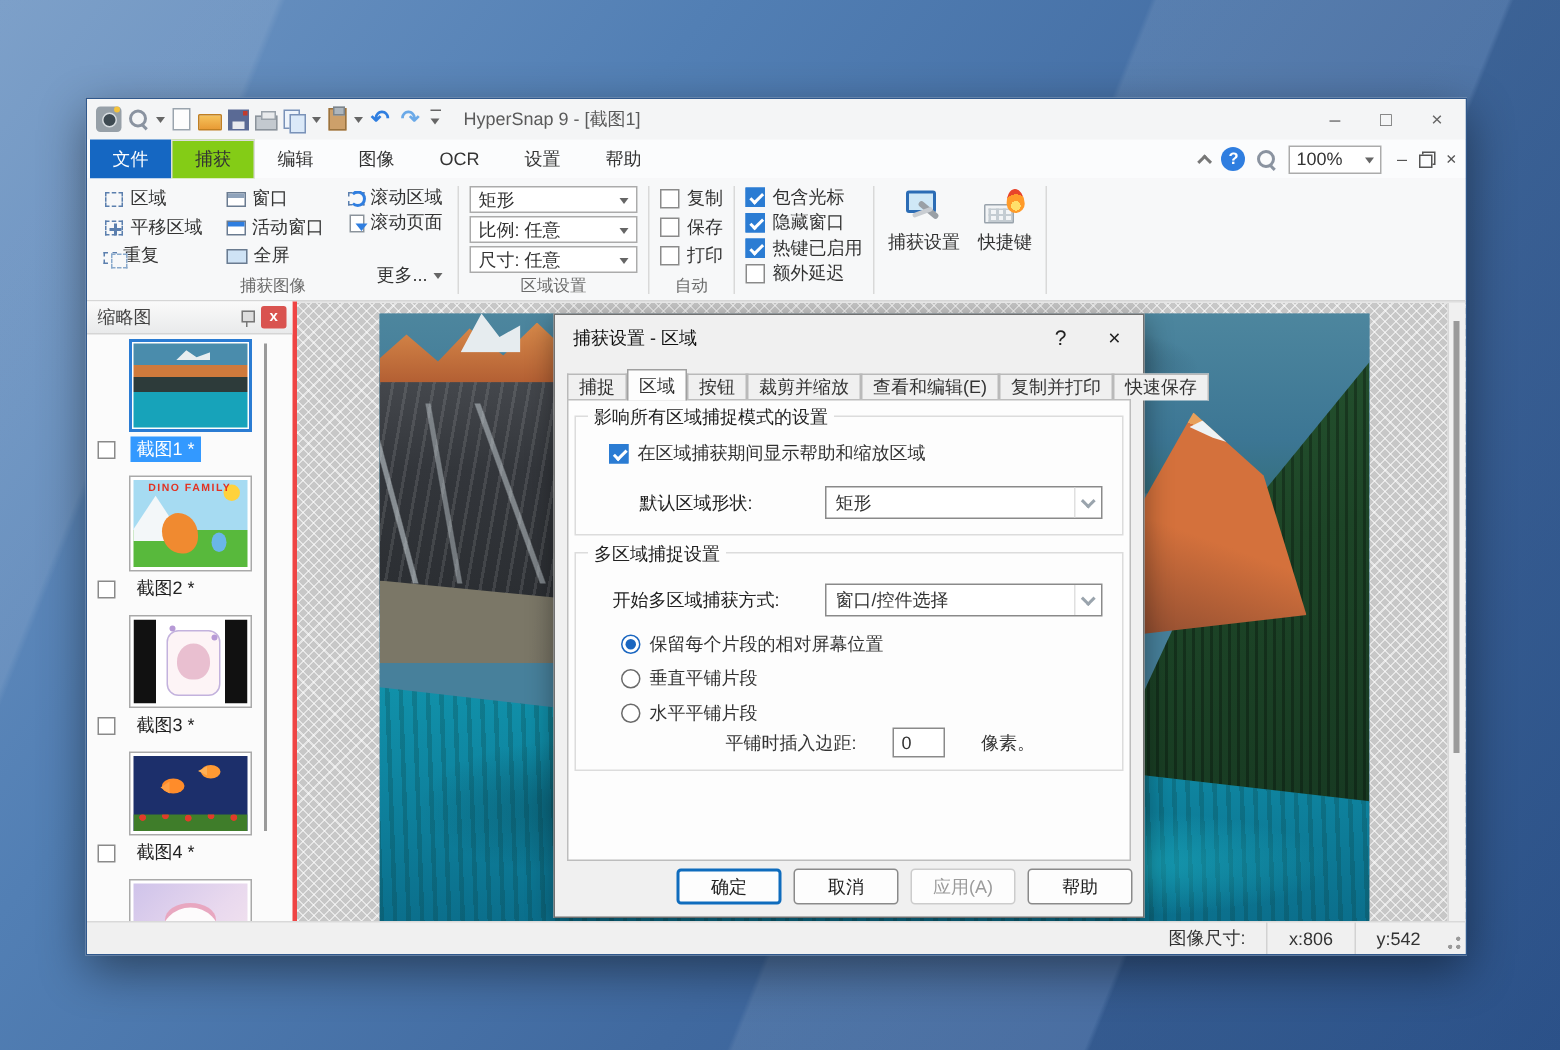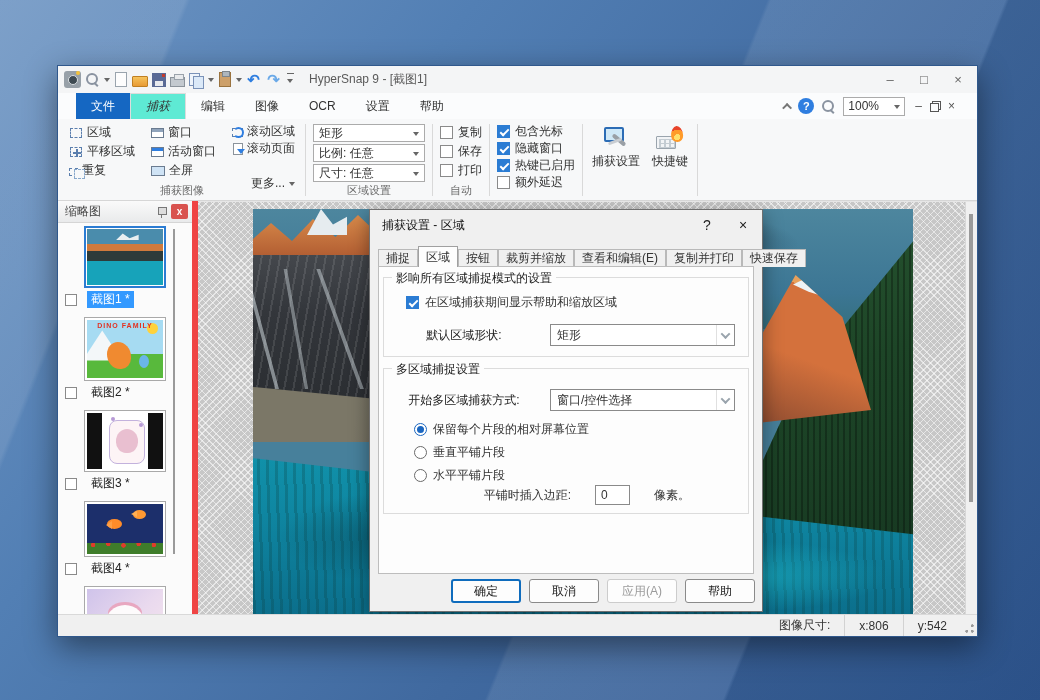--- a/index.html
+++ b/index.html
@@ -46,24 +46,24 @@
   .i-copy::after { content:""; position:absolute; left:5px; top:5px; width:9px; height:11px; background:#dbe9f8; border:1px solid #7a92b8; }
   .i-paste { background:#cda06a; border:1px solid #9a733f; width:12px !important; height:15px !important; margin:1px 2px; }
   .i-paste::before { content:""; position:absolute; left:2px; top:-2px; width:6px; height:4px; background:#aeb6bd; border:1px solid #7d858c; }
   .i-undo { color:#2f7ee0; font-size:15px; font-weight:bold; line-height:17px; text-align:center; }
   .i-redo { color:#6aa9e8; font-size:15px; font-weight:bold; line-height:17px; text-align:center; }
   .caret { width:0; height:0; border:3px solid transparent; border-top:4px solid #666; display:inline-block; margin-top:4px; }
   .qat-sep-caret { display:flex; flex-direction:column; align-items:center; width:10px; }
   .qat-sep-caret::before { content:""; width:7px; height:1px; background:#666; margin-bottom:1px; }
 
   
-  .tabrow { height:26px; background:#fbfcfd; display:flex; align-items:stretch; padding:0 18px; flex:0 0 auto; }
+  .tabrow { height:26px; background:#fbfcfd; display:flex; align-items:stretch; padding:0 2px; flex:0 0 auto; }
   .mtab { padding:0 15px; display:flex; align-items:center; color:#333; }
   .mtab.file { background:#1567c2; color:#fff; }
-  .mtab.active { background:#5eead4; border:1px solid #dcdcdc; border-bottom:none;font-style:italic; }
+  .mtab.active { background:#84cc16; border:1px solid #dcdcdc; border-bottom:none; }
   .tab-right { margin-left:auto; display:flex; align-items:center; gap:6px; padding-right:4px; }
   .chev-up { width:7px; height:7px; border-left:2px solid #777; border-top:2px solid #777; transform:rotate(45deg) translateY(2px); }
   .help-circ { width:16px; height:16px; border-radius:50%; background:#2f7ee0; color:#fff; font-size:11px; font-weight:bold; display:flex; align-items:center; justify-content:center; }
   .mag-glass { width:17px; height:17px; position:relative; display:inline-block; }
   .zoom-combo { width:62px; height:19px; background:#fff; border:1px solid #ababab; display:flex; align-items:center; padding:0 4px; }
   .zoom-combo .caret { margin-left:auto; }
   .mdi { display:flex; align-items:center; gap:8px; margin-left:4px; color:#555; }
   .mdi-restore { position:relative; width:10px; height:10px; }
   .mdi-restore::before { content:""; position:absolute; left:2px; top:0; width:7px; height:7px; border:1px solid #555; }
   .mdi-restore::after { content:""; position:absolute; left:0; top:2px; width:7px; height:7px; border:1px solid #555; background:#fbfcfd; }
@@ -105,21 +105,21 @@
   .bi-kbd { position:absolute; left:0; bottom:1px; width:20px; height:13px; background:#f2f4f6; border:1px solid #9aa4ad; border-radius:1px;
     background-image:repeating-linear-gradient(90deg,#c4ccd2 0 2px,transparent 2px 5px), repeating-linear-gradient(0deg,#c4ccd2 0 1px,transparent 1px 4px); background-size:16px 9px; background-position:2px 2px; background-repeat:no-repeat; }
   .bi-flame { position:absolute; right:1px; top:0; width:12px; height:16px;
     background:radial-gradient(circle at 50% 70%, #ffe06a 0 25%, #ff9b2a 25% 60%, #e8442a 60% 100%);
     border-radius:50% 50% 50% 50% / 62% 62% 38% 38%; transform:rotate(-4deg); }
 
   
   .main { flex:1; display:flex; min-height:0; }
 
   
-  .sidebar { width:140px; flex:0 0 auto; background:#fbfbfb; border-right:6px solid #ef4444; display:flex; flex-direction:column; overflow:hidden; position:relative; }
+  .sidebar { width:140px; flex:0 0 auto; background:#fbfbfb; border-right:3px solid #ef4444; display:flex; flex-direction:column; overflow:hidden; position:relative; }
   .sb-header { height:22px; background:linear-gradient(180deg,#fafafa,#e9eaeb); border-bottom:1px solid #d5d5d5; display:flex; align-items:center; padding:0 4px 0 7px; flex:0 0 auto; }
   .sb-title { color:#444; }
   .sb-tools { margin-left:auto; display:flex; align-items:center; gap:5px; }
   .pin { width:9px; height:12px; position:relative; }
   .pin::before { content:""; position:absolute; left:1px; top:1px; width:7px; height:6px; border:1px solid #777; background:#ddd; }
   .pin::after { content:""; position:absolute; left:4px; top:8px; width:1px; height:4px; background:#777; }
   .sb-close { width:17px; height:15px; background:#d9534f; border-radius:2px; color:#fff; font-size:10px; font-weight:bold; display:flex; align-items:center; justify-content:center; line-height:1; }
   .sb-list { flex:1; overflow:hidden; padding-top:3px; }
   .thumb-item { display:flex; flex-direction:column; align-items:center; margin-bottom:9px; }
   .timg { width:82px; border:1px solid #a9a9a9; background:#fff; padding:2px; }

